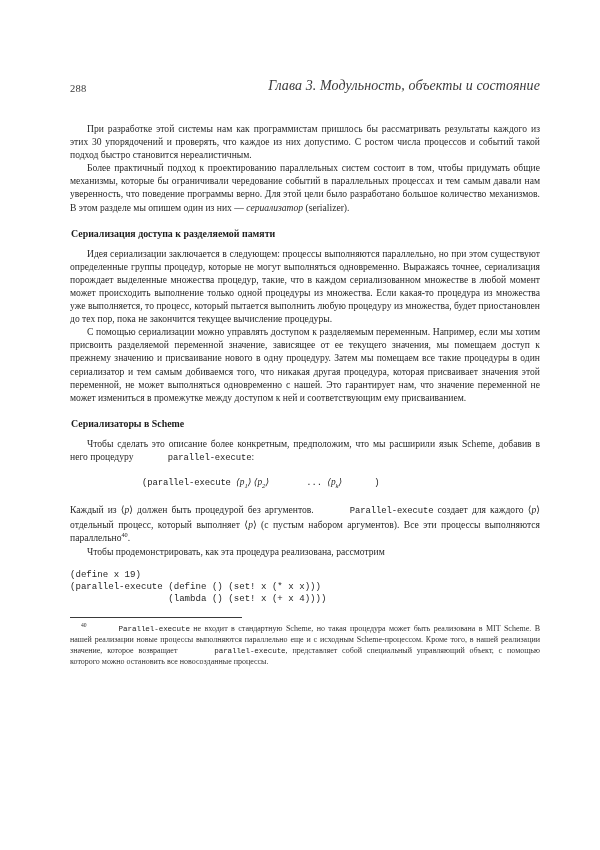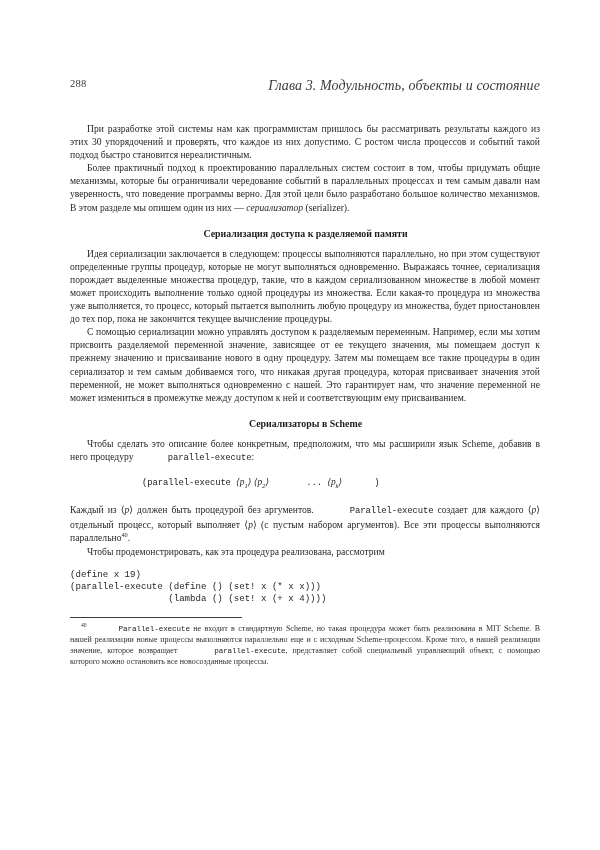--- a/index.html
+++ b/index.html
@@ -18,21 +18,21 @@
     position: relative;
     width: 600px;
     height: 850px;
     background: #ffffff;
     box-sizing: border-box;
     padding: 78px 60px 0 70px;
   }
   .running-head {
     display: flex;
     justify-content: space-between;
-    align-items: flex-start;
+    align-items: flex-end;
     font-size: 10.2px;
     margin-bottom: 28px;
     color: #3a3a3a;
   }
   .folio {
     font-size: 10.6px;
     letter-spacing: 0.2px;
   }
   .head-title {
     font-style: italic;
@@ -57,21 +57,21 @@
   }
   p.nonindent {
     text-indent: 0;
   }
   h3.subhead {
     font-size: 9.9px;
     font-weight: bold;
     margin: 13px 0 7px 1px;
     line-height: 13px;
     color: #1d1d1d;
-    text-align: center;
+    text-align: left;
   }
   .it { font-style: italic; }
   code, .mono {
     font-family: "Liberation Mono", "DejaVu Sans Mono", monospace;
     font-size: 8.9px;
     letter-spacing: -0.1px;
     color: #212121;
     padding-left: 32px;
   }
   pre.codeblock {

